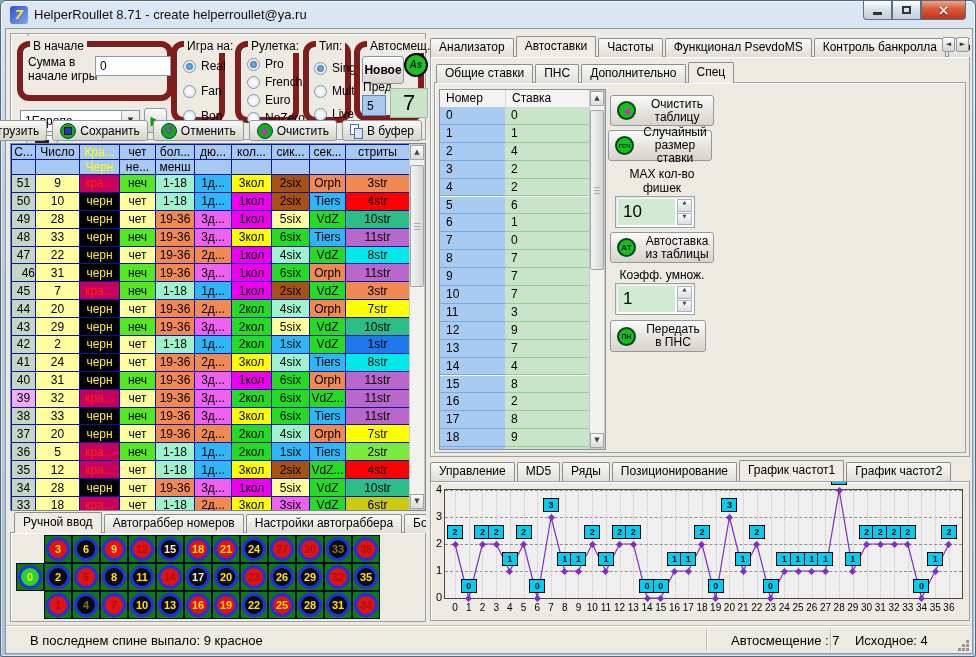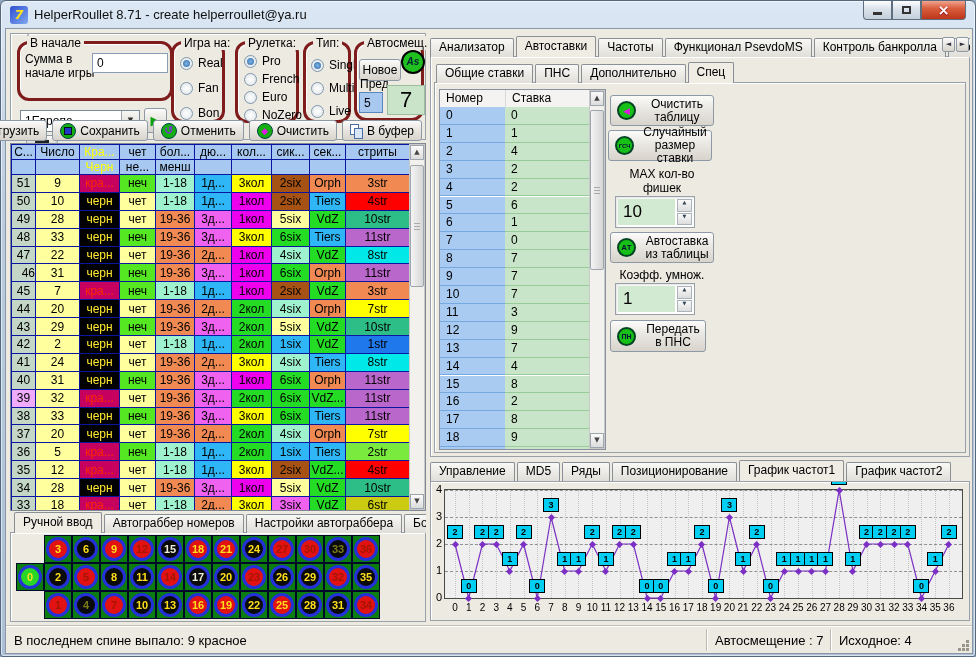--- a/index.html
+++ b/index.html
@@ -19,21 +19,21 @@
   .winbtn.min{border-radius:0 0 0 4px}
   .winbtn.close{width:45px;background:linear-gradient(#F2A490,#D95F3F 40%,#BE3519);border-radius:0 0 4px 0}
   .glyph-min{width:9px;height:3px;background:#333;margin-top:7px}
   .glyph-max{width:9px;height:8px;border:2px solid #333;box-sizing:border-box}
   .glyph-close{color:#FFF;font:bold 14px/17px "DejaVu Sans",sans-serif;text-shadow:0 1px 1px #802}
   
   .client{position:absolute;left:4px;top:27px;width:968px;height:626px;background:#EDEAE2;
           border:1px solid #8A97A5;box-sizing:border-box}
   .client > *{position:absolute}
   .panelR{border:1px solid #98A0A8;box-shadow:inset 1px 1px 0 #FFF;background:#EDEAE2;box-sizing:border-box}
-  .groupbox{position:absolute;border:3px solid #7f1d1d;border-radius:12px;box-shadow:inset 1px 1px 0 #FFF;box-sizing:border-box}
+  .groupbox{position:absolute;border:6px solid #7f1d1d;border-radius:12px;box-shadow:inset 1px 1px 0 #FFF;box-sizing:border-box}
   .gcap{position:absolute;top:-8px;left:7px;background:#EDEAE2;padding:0 3px;font-size:12px;white-space:nowrap}
   .lbl{position:absolute;font-size:12px;white-space:nowrap}
   .input{position:absolute;background:#FFF;border:1px solid #889DB5;box-sizing:border-box;
          padding:1px 4px;font-size:12px;display:flex;align-items:center}
   .btn{background:linear-gradient(#FBFBFA,#E9E7E2 45%,#D8D4CC);border:1px solid #8D9AA5;border-radius:3px;
        display:flex;align-items:center;justify-content:center;gap:4px;font-size:12px;box-sizing:border-box}
   .btn.abs{position:absolute}
   
   .radiogroup{position:absolute;display:flex;flex-direction:column}
   .radio-row{display:flex;align-items:center;gap:5px}
@@ -122,21 +122,21 @@
   .vgrid{position:absolute;top:0;bottom:0;border-left:1px dotted #C4C4C4}
   .vbox{position:absolute;width:14px;height:12px;background:#00CEF2;border:1px solid #000;
         font:bold 9px/12px "Liberation Sans",sans-serif;text-align:center;z-index:3;box-sizing:content-box}
   .marker{position:absolute;width:5px;height:5px;background:#7B2FC4;transform:rotate(45deg);z-index:2}
   .xlab{position:absolute;width:16px;text-align:center;font-size:10px;color:#000}
   .ylab{position:absolute;width:11px;text-align:right;font-size:11px;color:#000}
   svg.chline{position:absolute;left:0;top:0;overflow:visible;z-index:1}
   
   .statusbar{left:0;top:596px;width:966px;height:28px;border-top:1px solid #C6C2B8;
              box-shadow:inset 0 1px 0 #FFF;font-size:13px}
-  .sseg{position:absolute;top:3px;bottom:3px;display:flex;align-items:center;padding-left:8px;box-sizing:border-box;
+  .sseg{position:absolute;top:3px;bottom:3px;display:flex;align-items:center;padding-left:24px;box-sizing:border-box;
         border-left:1px solid #BCB8AE;box-shadow:inset 1px 0 0 #FFF;white-space:nowrap}
   .grip{position:absolute;right:3px;bottom:3px;width:3px;height:3px;background:#9A958A;
         box-shadow:-4px 0 0 #9A958A,0 -4px 0 #9A958A,-8px 0 0 #9A958A,0 -8px 0 #9A958A,-4px -4px 0 #9A958A}
   .dash-btn{position:absolute;border-radius:6px;display:flex;align-items:center;justify-content:center}
   .dash-bar{width:14px;height:3px;background:#222}
   .bigval{position:absolute;box-sizing:border-box;display:flex;align-items:center}
 </style>
 </head>
 <body>
 
@@ -214,21 +214,21 @@
               <span>Multi</span>
             </div>
             <div class="radio-row">
               <span class="radio"></span>
               <span>Live</span>
             </div>
           </div>
       </div>
       <div class="groupbox" style="left:343px;top:7px;width:70px;height:80px">
         <span class="gcap">Автосмещ.</span>
-        <div class="btn" style="position:absolute;left:2px;top:15px;width:42px;height:22px;font-weight:normal">Новое</div>
+        <div class="btn" style="position:absolute;left:2px;top:9px;width:42px;height:28px;font-weight:bold">Новое</div>
         <div class="as-btn" style="left:44px;top:6px">As</div>
         <span class="lbl" style="left:3px;top:33px">Пред.</span>
         <div class="bigval" style="left:2px;top:48px;width:24px;height:21px;background:#A8C8F0;border:1px solid #5A86C0;padding-left:4px">5</div>
         <div class="bigval" style="left:30px;top:41px;width:38px;height:30px;background:#C9E4C9;border:1px solid #9EBD9E;font-size:22px;justify-content:center">7</div>
       </div>
       <div class="combo" style="left:9px;top:76px;width:120px;height:22px">
         <span class="combo-text">1Европа</span>
         <span class="combo-btn">▼</span>
       </div>
       <div class="btn abs" style="left:133px;top:74px;width:23px;height:25px">

